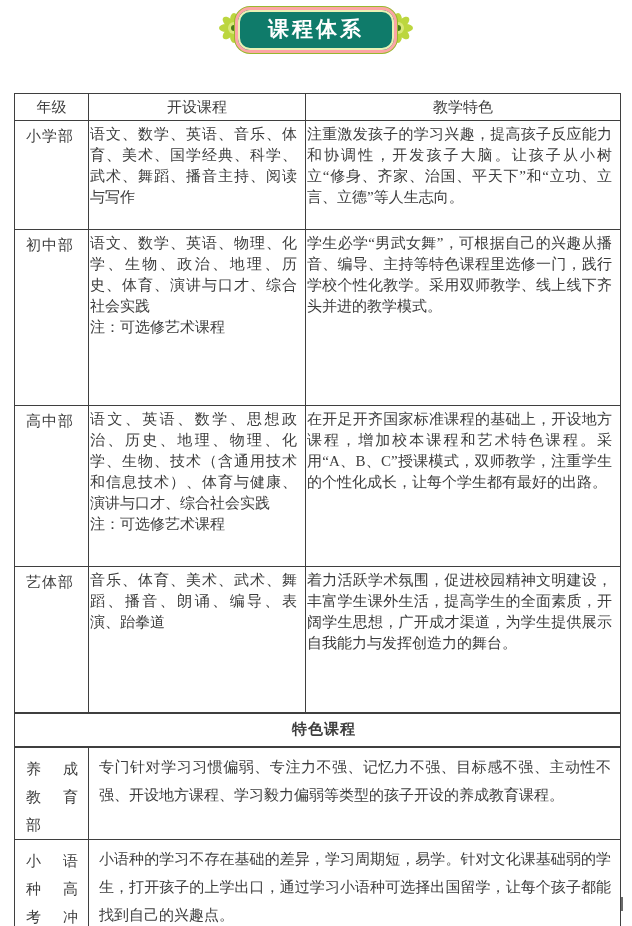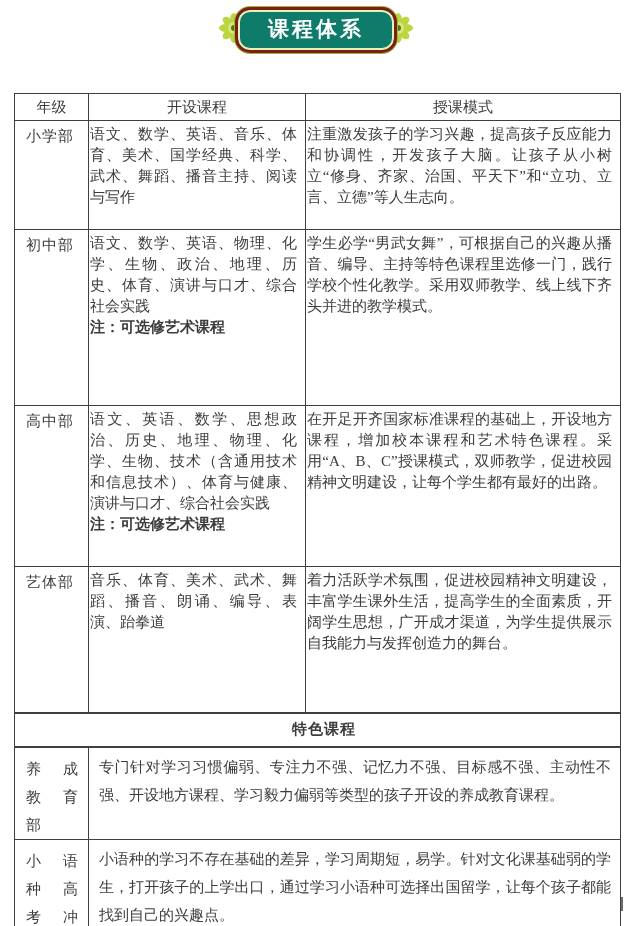--- a/index.html
+++ b/index.html
@@ -18,21 +18,21 @@
     width: 100%;
     display: flex;
     align-items: center;
     justify-content: center;
   }
   .banner-flower { flex: 0 0 auto; }
   .banner-flower.left  { margin-right: -14px; }
   .banner-flower.right { margin-left: -14px; }
   .banner-pill {
     background: #0f7b6a;
-    border: 3px solid #7f1d1d;
+    border: 3px solid #fca5a5;
     box-shadow: inset 0 0 0 2px #e7f2b4, 0 0 0 1px #9ab82d;
     border-radius: 15px;
     padding: 5px 30px 7px;
     position: relative;
     z-index: 2;
   }
   .banner-title {
     color: #ffffff;
     font-size: 21px;
     font-weight: bold;
@@ -90,21 +90,21 @@
     padding: 3px 8px 0 1px;
     text-align: justify;
     text-justify: inter-character;
   }
   .course-table td.desc-cell {
     padding: 5px 9px 0 10px;
     line-height: 28px;
     text-align: justify;
     text-justify: inter-character;
   }
-  .note-line { margin-top: 0; font-weight: bold; }
+  .note-line { margin-top: 0; }
   .course-table td.section-cell {
     text-align: center;
     vertical-align: middle;
     font-weight: bold;
     border-top-width: 2px;
     border-bottom-width: 2px;
     letter-spacing: 1px;
   }
 
   
@@ -166,21 +166,21 @@
   <colgroup>
     <col class="c-grade">
       <col class="c-courses">
       <col class="c-feature">
   </colgroup>
 
   <tbody>
       <tr class="r-header">
     <td class="th-cell">年级</td>
     <td class="th-cell">开设课程</td>
-    <td class="th-cell">授课模式</td>
+    <td class="th-cell">教学特色</td>
   </tr>
 
   <tr class="r1">
     <td class="grade-cell">小学部</td>
     <td class="content-cell">语文、数学、英语、音乐、体育、美术、国学经典、科学、武术、舞蹈、播音主持、阅读与写作</td>
     <td class="content-cell">注重激发孩子的学习兴趣，提高孩子反应能力和协调性，开发孩子大脑。让孩子从小树立“修身、齐家、治国、平天下”和“立功、立言、立德”等人生志向。</td>
   </tr>
 
   <tr class="r2">
     <td class="grade-cell">初中部</td>
@@ -190,21 +190,21 @@
     </td>
     <td class="content-cell">学生必学“男武女舞”，可根据自己的兴趣从播音、编导、主持等特色课程里选修一门，践行学校个性化教学。采用双师教学、线上线下齐头并进的教学模式。</td>
   </tr>
 
   <tr class="r3">
     <td class="grade-cell">高中部</td>
     <td class="content-cell">
       <div>语文、英语、数学、思想政治、历史、地理、物理、化学、生物、技术（含通用技术和信息技术）、体育与健康、演讲与口才、综合社会实践</div>
       <div class="note-line">注：可选修艺术课程</div>
     </td>
-    <td class="content-cell">在开足开齐国家标准课程的基础上，开设地方课程，增加校本课程和艺术特色课程。采用“A、B、C”授课模式，双师教学，促进校园精神文明建设，让每个学生都有最好的出路。</td>
+    <td class="content-cell">在开足开齐国家标准课程的基础上，开设地方课程，增加校本课程和艺术特色课程。采用“A、B、C”授课模式，双师教学，注重学生的个性化成长，让每个学生都有最好的出路。</td>
   </tr>
 
   <tr class="r4">
     <td class="grade-cell">艺体部</td>
     <td class="content-cell">音乐、体育、美术、武术、舞蹈、播音、朗诵、编导、表演、跆拳道</td>
     <td class="content-cell">着力活跃学术氛围，促进校园精神文明建设，丰富学生课外生活，提高学生的全面素质，开阔学生思想，广开成才渠道，为学生提供展示自我能力与发挥创造力的舞台。</td>
   </tr>
 
   <tr class="r-section">
     <td class="section-cell" colspan="3">特色课程</td>

